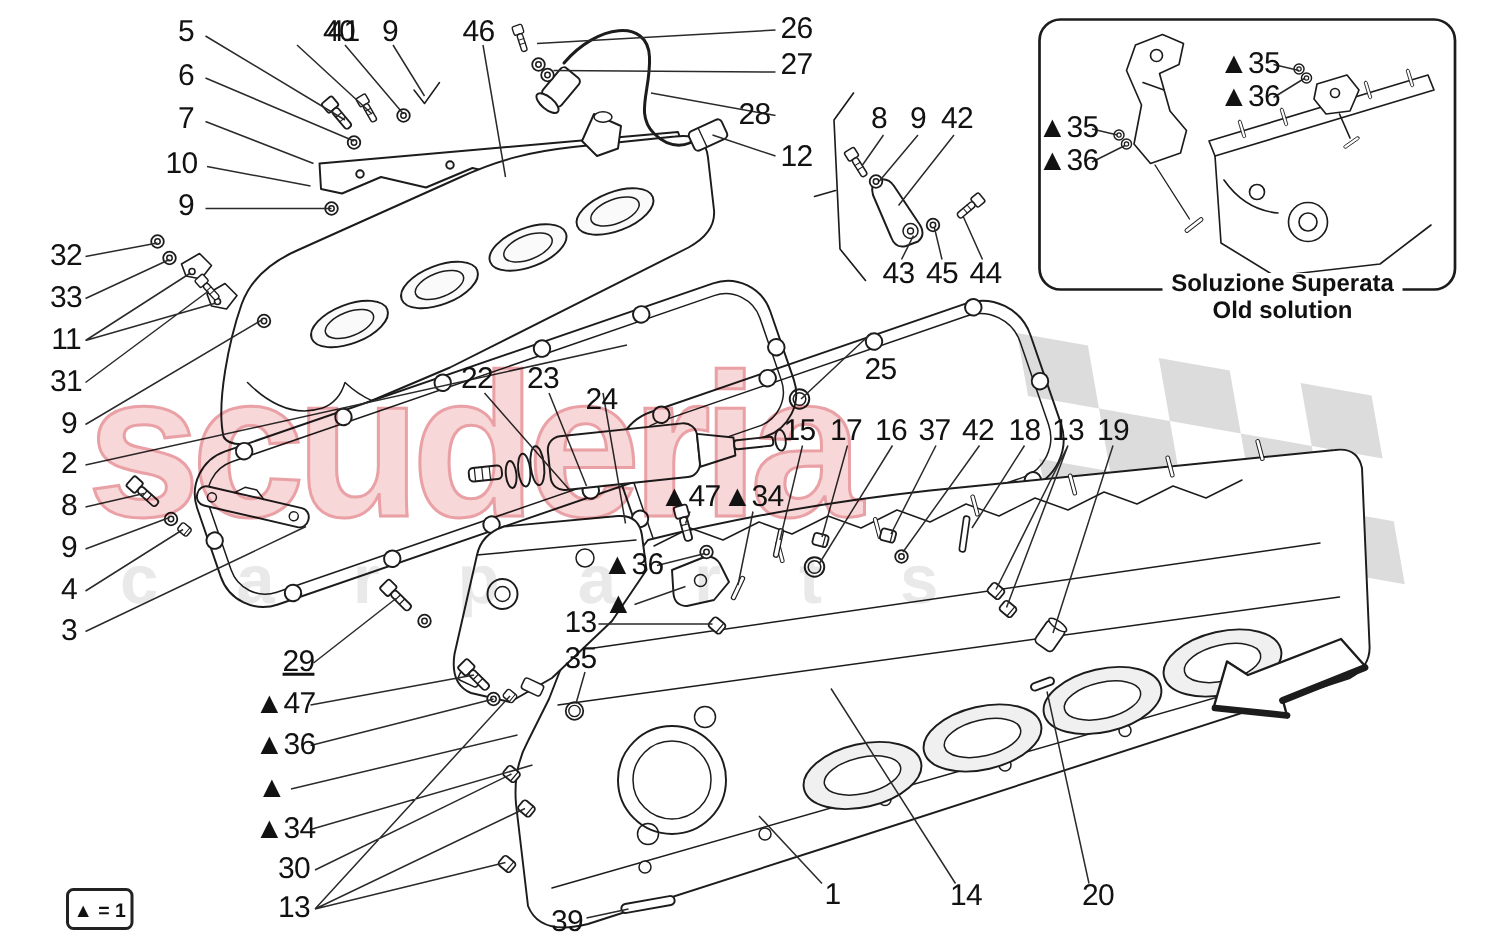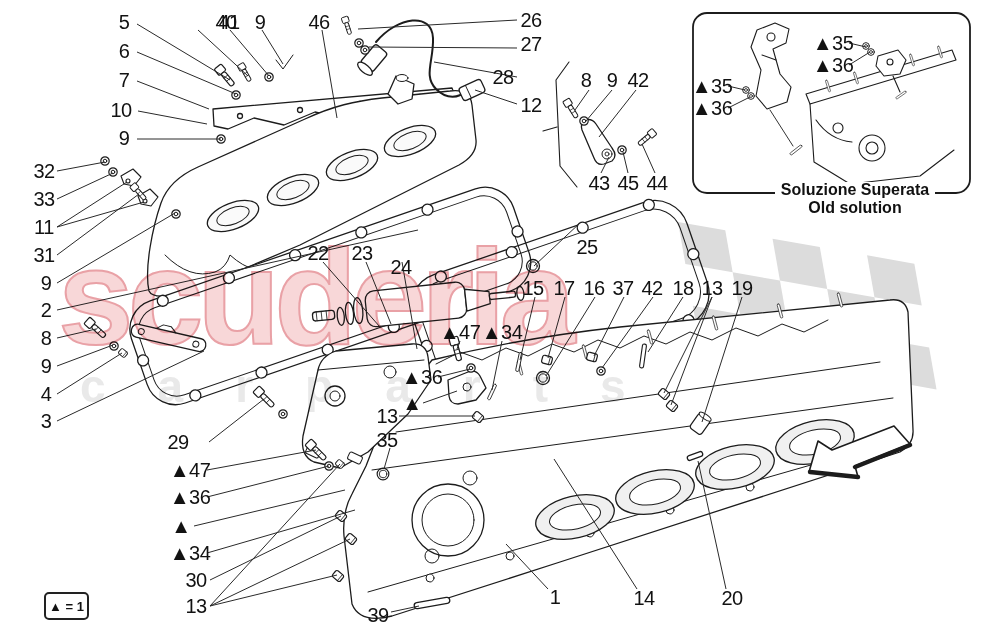--- a/index.html
+++ b/index.html
@@ -428,21 +428,21 @@
     <span class="callout" style="left: 502px; top: 332px;">▲34</span>
 
     <span class="callout" style="left: 422px; top: 377px;">▲36</span>
 
     <span class="callout" style="left: 412px; top: 403px;">▲</span>
 
     <span class="callout" style="left: 387px; top: 416px;">13</span>
 
     <span class="callout" style="left: 387px; top: 440px;">35</span>
 
-    <span class="callout" style="left: 178px; top: 442px;">29</span>
+    <span class="callout" style="left: 199px; top: 442px; text-decoration: underline;">29</span>
 
     <span class="callout" style="left: 190px; top: 470px;">▲47</span>
 
     <span class="callout" style="left: 190px; top: 497px;">▲36</span>
 
     <span class="callout" style="left: 181px; top: 526px;">▲</span>
 
     <span class="callout" style="left: 190px; top: 553px;">▲34</span>
 
     <span class="callout" style="left: 196px; top: 580px;">30</span>

